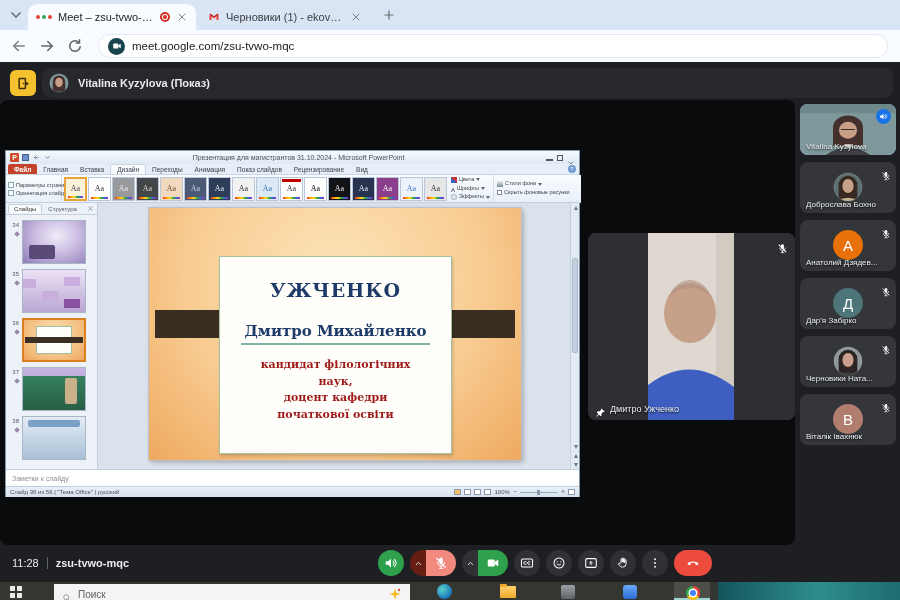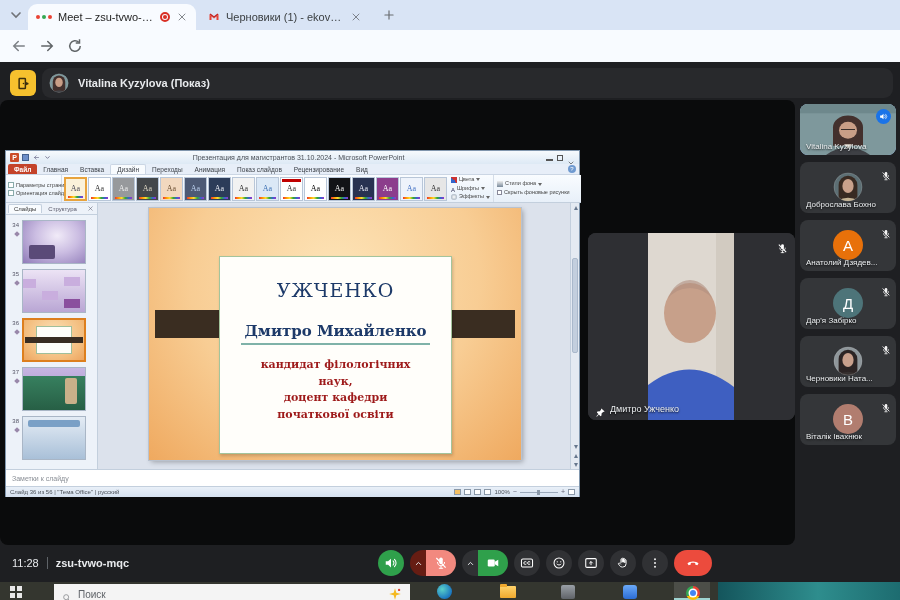--- a/index.html
+++ b/index.html
@@ -119,21 +119,21 @@
 .thumb.blackboard::after{content:"";position:absolute;right:8px;top:10px;width:12px;height:26px;background:#c9b089;border-radius:2px}
 .thumb.boxes-blue{background:linear-gradient(180deg,#e4ecf5,#a9c0d8)}
 .thumb.boxes-blue::after{content:"";position:absolute;left:5px;top:3px;right:5px;height:7px;background:#7aa0c6;border-radius:2px}
 .thumb.current{border:2px solid #dd7f1e;background:radial-gradient(ellipse at 50% 35%,#fbe3b9 0%,#f3bc7c 70%,#eda45f 100%)}
 .mini-band{position:absolute;left:1px;right:1px;top:17px;height:6px;background:#3a2d21}
 .mini-card{position:absolute;left:12px;right:12px;top:6px;bottom:6px;background:#fffef8;border:1px solid #9fbf9a}
 #workspace{position:absolute;left:92px;top:0;width:472px;height:266px;background:#dce2ec;overflow:hidden}
 #slide{position:absolute;left:51px;top:5px;width:372px;height:252px;background:radial-gradient(ellipse at 50% 28%,#fde4b8 0%,#f8cd94 55%,#efa95f 100%);box-shadow:0 0 0 1px #b9c2cf,2px 2px 5px rgba(0,0,0,.3)}
 #band{position:absolute;left:6px;right:6px;top:102px;height:28px;background:#3a2d21}
 #card{position:absolute;left:70px;top:48px;width:233px;height:198px;background:#fffefa;border:1px solid #a3c49c;box-shadow:1px 2px 3px rgba(0,0,0,.18);text-align:center;font-family:"DejaVu Serif",serif}
-#card .l1{margin-top:22px;font-size:19px;font-weight:normal;color:#1d3a69;letter-spacing:1px}
+#card .l1{margin-top:22px;font-size:19px;font-weight:bold;color:#1d3a69;letter-spacing:1px}
 #card .l2{display:inline-block;margin-top:2px;font-size:15px;font-weight:bold;color:#1d3a69;border-bottom:2px solid #7fb2a8;padding:0 4px 3px}
 #card .sub{margin-top:12px;font-size:11px;font-weight:bold;color:#9e1a1a;line-height:1.5;padding:0 26px}
 #vscroll{position:absolute;right:0;top:0;width:9px;height:266px;background:#e4eaf2;border-left:1px solid #c3cfdd}
 #vthumb{position:absolute;left:1px;right:1px;top:55px;height:95px;background:#c3cfde;border:1px solid #a9b8cb;border-radius:2px}
 .vbtn{position:absolute;left:0;width:9px;height:9px;display:flex;align-items:center;justify-content:center}
 .tri-up{width:0;height:0;border-left:2.5px solid transparent;border-right:2.5px solid transparent;border-bottom:4px solid #67788e}
 .tri-dn{width:0;height:0;border-left:2.5px solid transparent;border-right:2.5px solid transparent;border-top:4px solid #67788e}
 #notes{position:absolute;left:0;top:318px;width:573px;height:17px;background:#fff;border-top:1px solid #c3cfdd;font-size:7px;color:#8a8f96;display:flex;align-items:center;padding-left:6px}
 #statusbar{position:absolute;left:0;top:335px;width:573px;height:11px;background:linear-gradient(#e9f0f8,#d5e1ef);border-top:1px solid #c3cfdd;display:flex;align-items:center;font-size:6px;color:#4a5058;padding:0 4px}
 #status-right{margin-left:auto;display:flex;align-items:center;gap:3px}
@@ -202,20 +202,29 @@
     <span class="navbtn"><svg viewBox="0 0 24 24" width="100%" height="100%">
           <path d="M19 12H6M11 6l-6 6 6 6" fill="none" stroke="#5f6368" stroke-width="2" stroke-linecap="round"></path>
         </svg></span>
     <span class="navbtn"><svg viewBox="0 0 24 24" width="100%" height="100%">
           <path d="M5 12h13M13 6l6 6-6 6" fill="none" stroke="#3c4043" stroke-width="2" stroke-linecap="round"></path>
         </svg></span>
     <span class="navbtn"><svg viewBox="0 0 24 24" width="100%" height="100%">
           <path d="M19 12a7 7 0 11-2-4.9" fill="none" stroke="#3c4043" stroke-width="2"></path>
           <path d="M18 3v5h-5" fill="none" stroke="#3c4043" stroke-width="2"></path>
         </svg></span>
+    <div id="omnibox">
+      <span class="cap-badge">
+          <svg viewBox="0 0 24 24" width="100%" height="100%">
+            <rect x="3" y="6" width="12" height="12" rx="2" fill="#ffffff"></rect>
+            <path d="M15 10l6-3.5v11L15 14z" fill="#ffffff"></path>
+          </svg>
+        </span>
+      <span id="url">meet.google.com/zsu-tvwo-mqc</span>
+    </div>
   </div>
 
   <div id="meet">
     <div id="banner-badge">
         <svg viewBox="0 0 24 24" width="100%" height="100%">
           <rect x="5" y="4" width="10" height="16" rx="1" fill="none" stroke="#3c2f0e" stroke-width="2.4"></rect>
           <path d="M15 9l5 2v2l-5 2z" fill="#3c2f0e"></path>
           <circle cx="12" cy="12" r="1.3" fill="#3c2f0e"></circle>
         </svg>
       </div>

